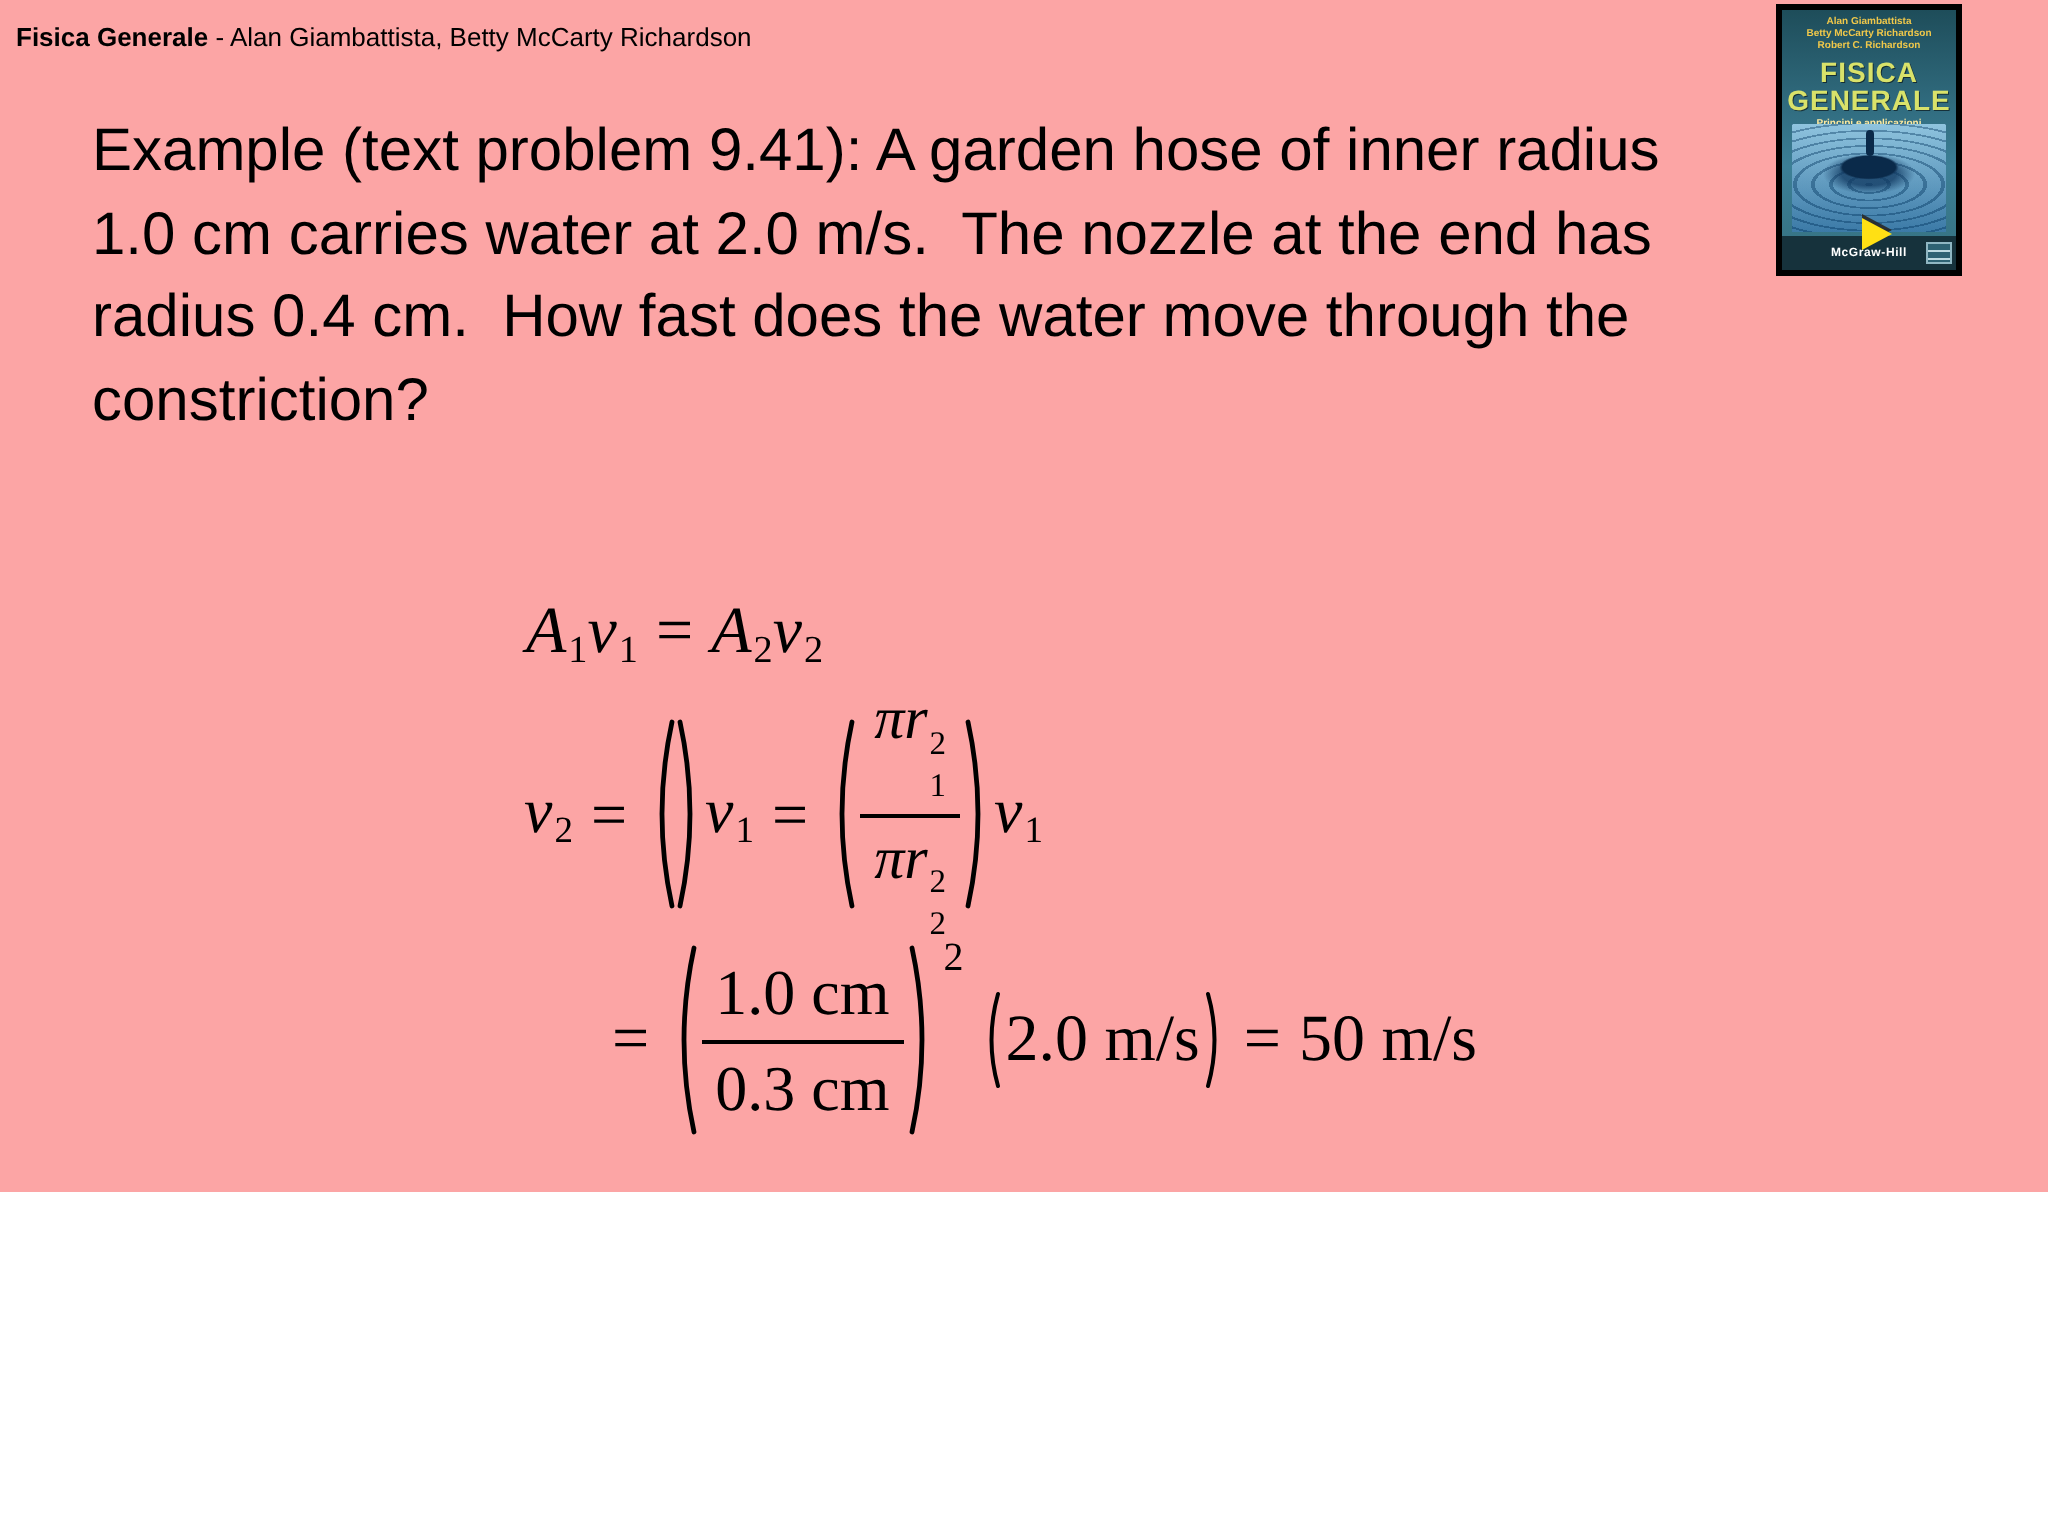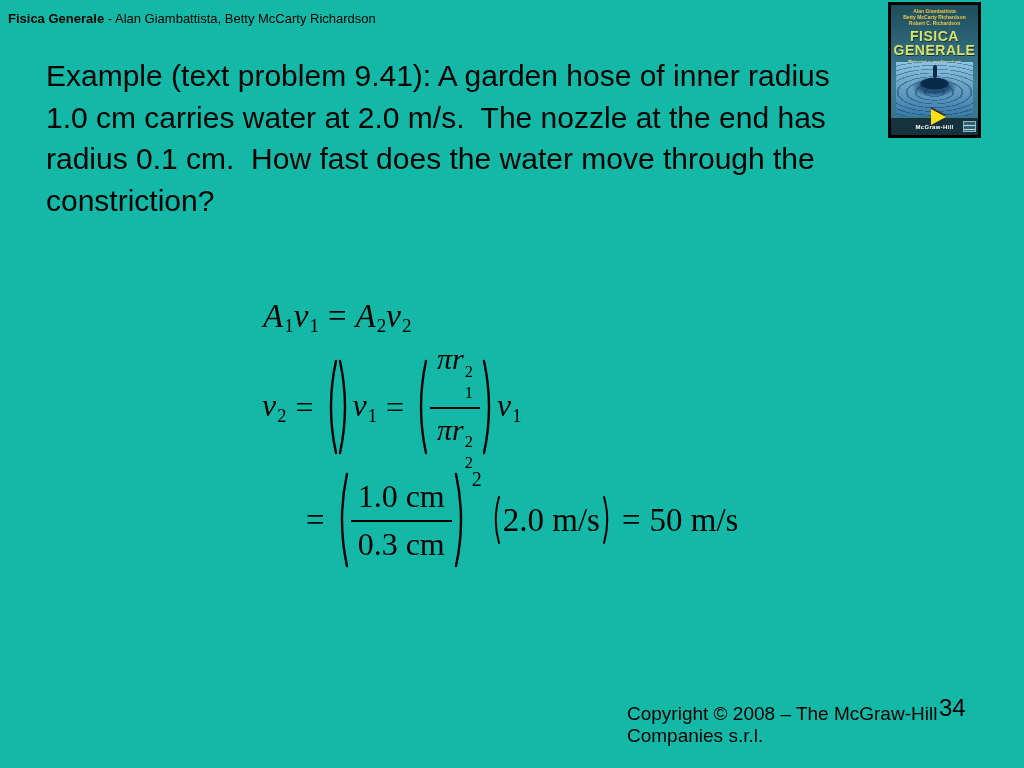--- a/index.html
+++ b/index.html
@@ -1,16 +1,16 @@
 <!DOCTYPE html>
 <html style="--accent_yellow: #ffe014; --cover_bg_top: #1e4d5a; --cover_bg_mid: #3c7f96; --cover_title_yellow: #d9e26a; --cover_authors_yellow: #f0c84a; --water_blue_light: #8ec3dd; --water_blue_dark: #2f6f9e; --band_dark: #16323c;"><head>
 <meta charset="utf-8">
 <style>
   html,body{margin:0;padding:0;}
-  .slide{position:relative;width:1024px;height:768px;background:#14b8a6;overflow:hidden;
+  .slide{position:relative;width:1024px;height:596px;background:#fca5a5;overflow:hidden;
          font-family:"Liberation Sans",sans-serif;color:#000;text-decoration:underline;}
 
   
   .header{position:absolute;left:8px;top:11px;font-size:13px;z-index:1;}
   .header .bold{font-weight:bold;}
 
   
   .problem{position:absolute;left:46px;top:55px;z-index:1;font-size:30px;line-height:41.5px;}
   .problem-line{white-space:pre;}
 
@@ -75,21 +75,21 @@
 
 <div class="slide">
 
   <div class="header">
     <span class="bold">Fisica Generale</span><span> - Alan Giambattista, Betty McCarty Richardson</span>
   </div>
 
   <div class="problem">
     <div class="problem-line">Example (text problem 9.41): A garden hose of inner radius</div>
     <div class="problem-line">1.0 cm carries water at 2.0 m/s.  The nozzle at the end has</div>
-    <div class="problem-line">radius 0.1 cm.  How fast does the water move through the</div>
+    <div class="problem-line">radius 0.4 cm.  How fast does the water move through the</div>
     <div class="problem-line">constriction?</div>
   </div>
 
   <div id="eq1" class="math">
     <span class="mi">A</span><span class="sub">1</span><span class="mi">v</span><span class="sub">1</span><span class="mo">=</span><span class="mi">A</span><span class="sub">2</span><span class="mi">v</span><span class="sub">2</span>
   </div>
 
   <div id="eq2" class="math">
     <span><span class="mi">v</span><span class="sub">2</span></span>
     <span class="mo">=</span>

